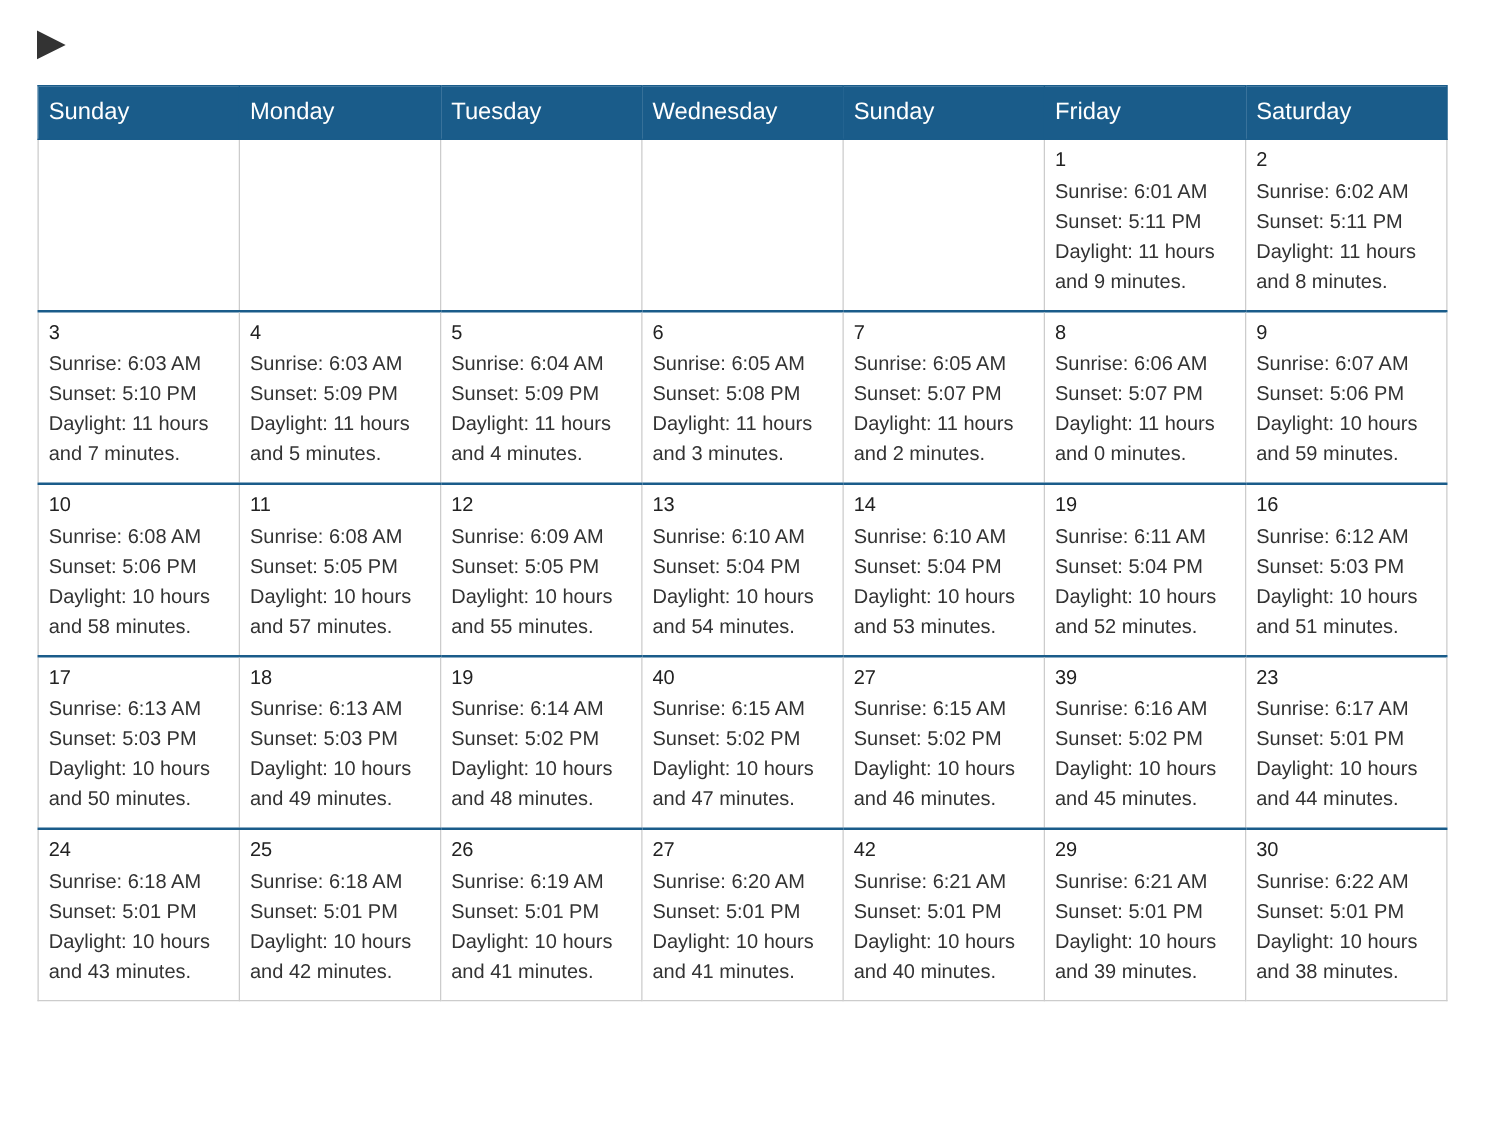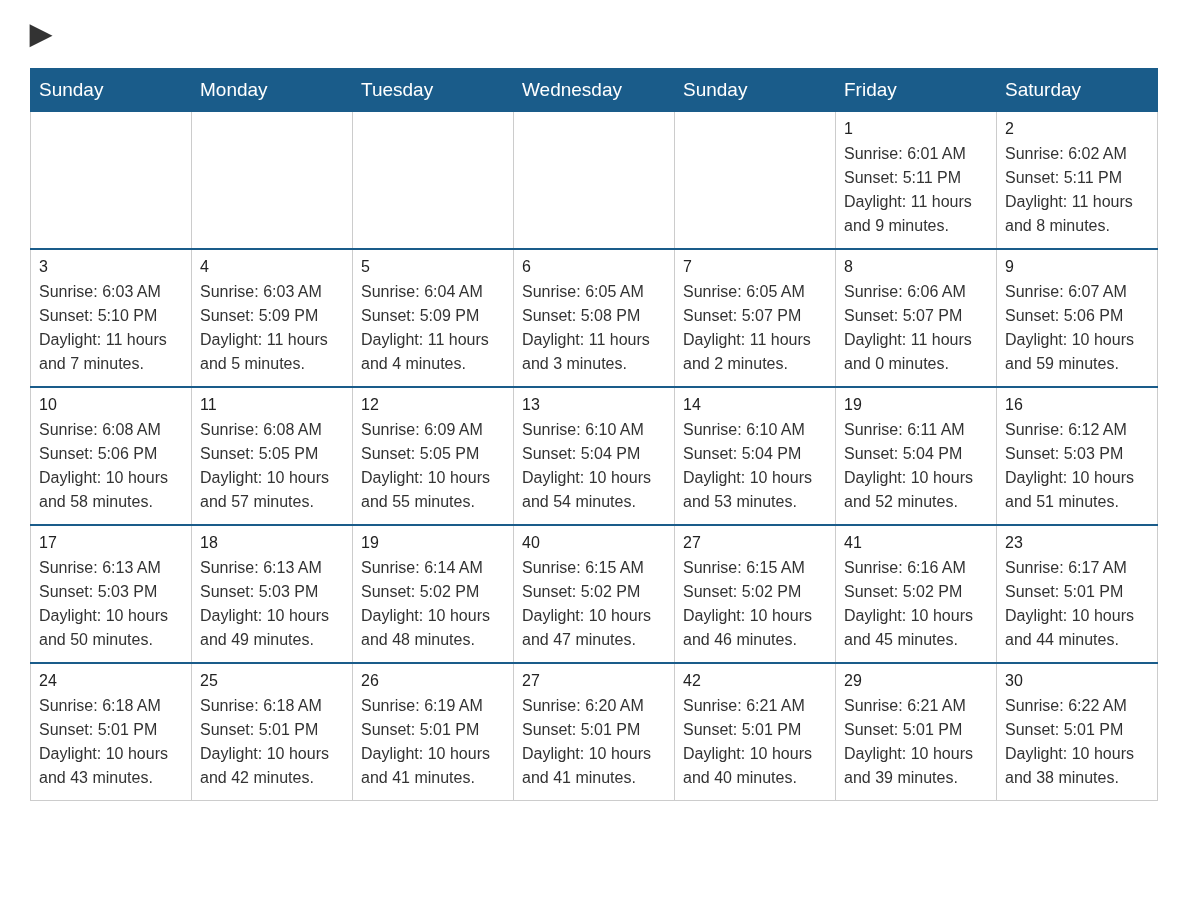--- a/index.html
+++ b/index.html
@@ -210,21 +210,21 @@
         </td>
         <td>
           <div class="day-number">40</div>
           <div class="day-info">Sunrise: 6:15 AM<br>Sunset: 5:02 PM<br>Daylight: 10 hours and 47 minutes.</div>
         </td>
         <td>
           <div class="day-number">27</div>
           <div class="day-info">Sunrise: 6:15 AM<br>Sunset: 5:02 PM<br>Daylight: 10 hours and 46 minutes.</div>
         </td>
         <td>
-          <div class="day-number">41</div>
+          <div class="day-number">39</div>
           <div class="day-info">Sunrise: 6:16 AM<br>Sunset: 5:02 PM<br>Daylight: 10 hours and 45 minutes.</div>
         </td>
         <td>
           <div class="day-number">23</div>
           <div class="day-info">Sunrise: 6:17 AM<br>Sunset: 5:01 PM<br>Daylight: 10 hours and 44 minutes.</div>
         </td>
       </tr>
       <tr class="row-divider">
         <td>
           <div class="day-number">24</div>

